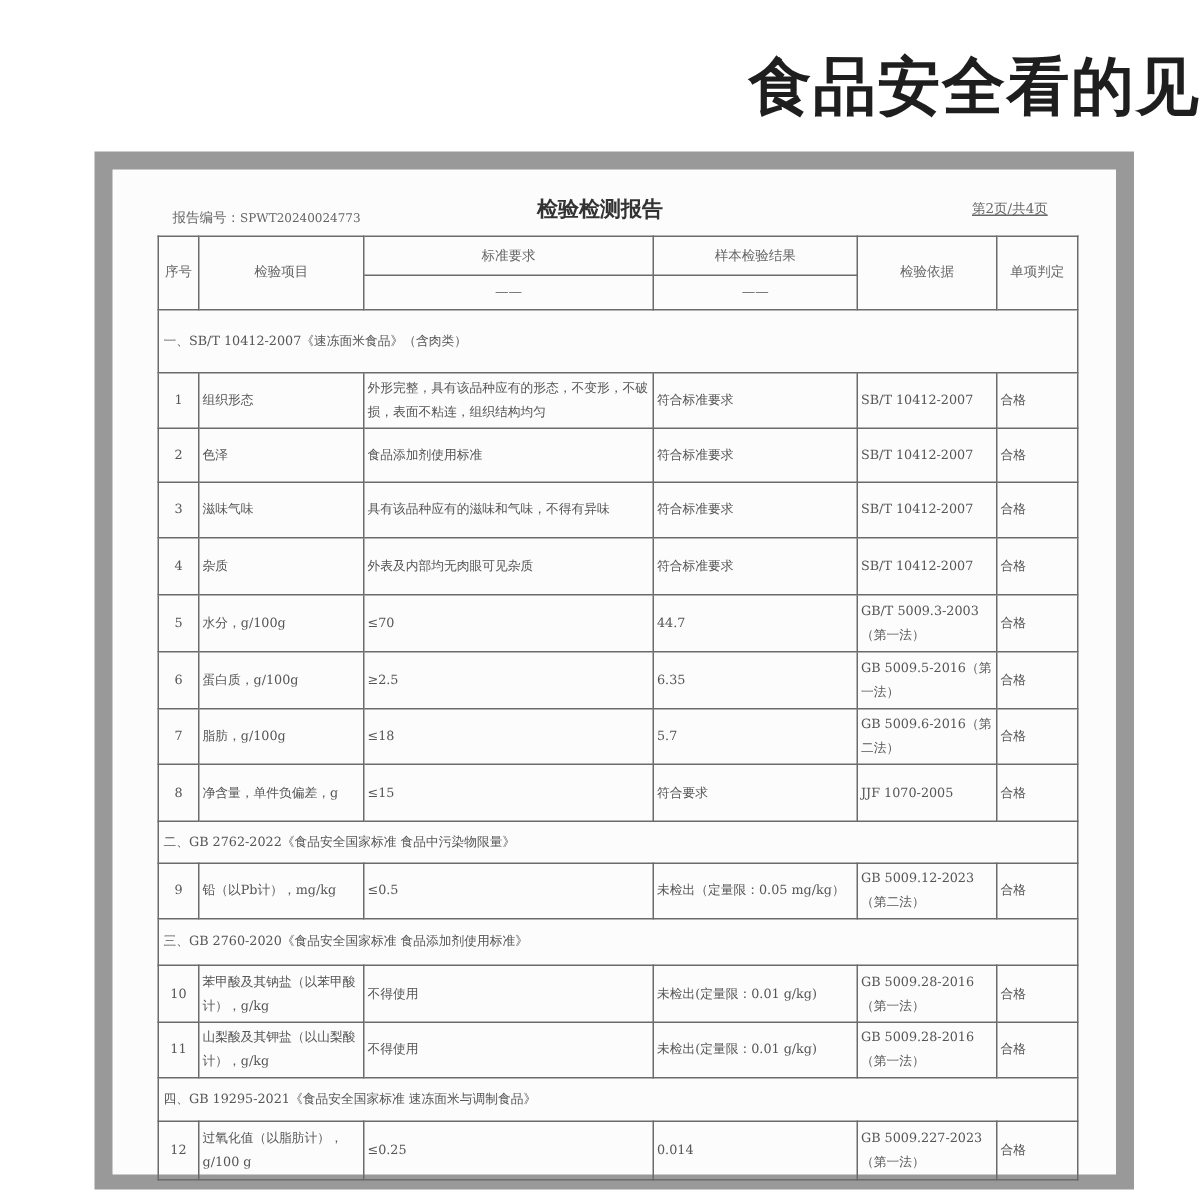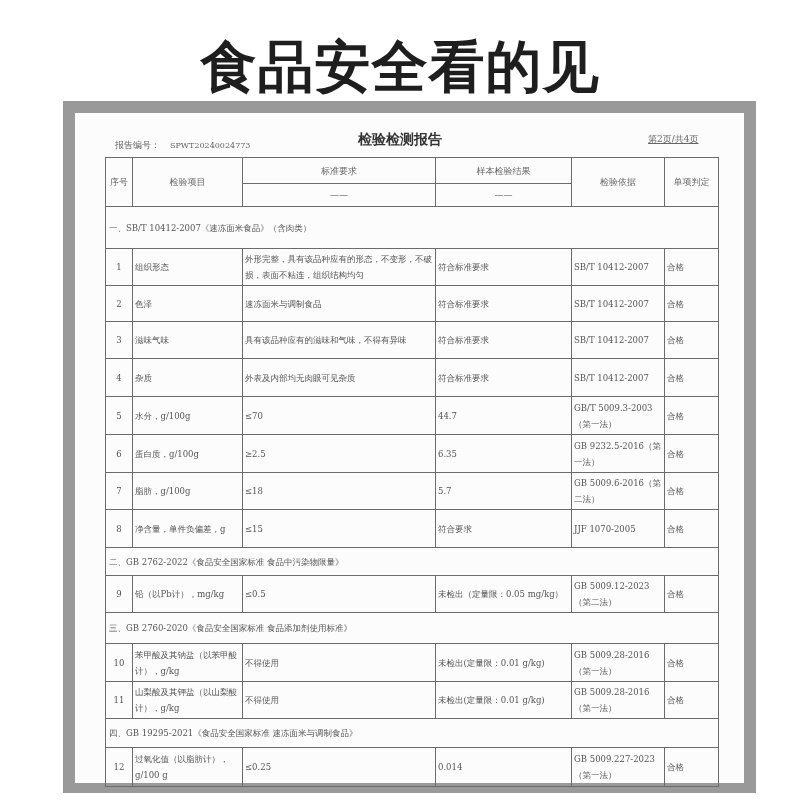--- a/index.html
+++ b/index.html
@@ -1,41 +1,41 @@
 <!DOCTYPE html>
 <html><head>
 <meta charset="utf-8">
 <style>
   * { box-sizing: border-box; margin: 0; padding: 0; }
   html, body { width: 800px; height: 800px; background: #ffffff; overflow: hidden; }
   body { position: relative; font-family: "DejaVu Serif", "Liberation Serif", serif; color: #4a4a4a; }
 
   .page-title {
-    position: absolute; left: 0; top: 30px; width: 800px; text-align: center;
+    position: absolute; left: 0; top: 30px; width: 800px; text-align: right;
     font-family: "DejaVu Sans", "Liberation Sans", sans-serif;
-    font-size: 56px; font-weight: bold; color: #1e1e1e; letter-spacing: 1px;
+    font-size: 42px; font-weight: bold; color: #1e1e1e; letter-spacing: 1px;
   }
 
   .frame {
     position: absolute; left: 63px; top: 101px; width: 693px; height: 692px;
     background: #999999;
   }
   .paper {
     position: absolute; left: 75px; top: 113px; width: 669px; height: 670px;
     background: #fcfcfc;
   }
 
   .report-title {
     position: absolute; left: 0; top: 120px; width: 800px; text-align: center;
     font-size: 14px; font-weight: bold; color: #333; margin-top: 11px;
   }
   .report-no {
     position: absolute; left: 115px; top: 139px; font-size: 9px; color: #666;
   }
-  .report-no .num { margin-left: 10px; font-size: 8px; }
+  .report-no .num { margin-left: 0; font-size: 8px; }
   .page-info {
     position: absolute; left: 648px; top: 133px; font-size: 9px; color: #666; text-decoration: underline;
   }
 
   table.report {
     position: absolute; left: 105px; top: 157px; width: 613px;
     border-collapse: collapse; table-layout: fixed;
     font-size: 8.5px; color: #555;
   }
   table.report td, table.report th {
@@ -94,21 +94,21 @@
       <td class="c-no">1</td>
       <td>组织形态</td>
       <td>外形完整，具有该品种应有的形态，不变形，不破损，表面不粘连，组织结构均匀</td>
       <td>符合标准要求</td>
       <td>SB/T 10412-2007</td>
       <td class="c-ver">合格</td>
     </tr>
     <tr style="height:36px">
       <td class="c-no">2</td>
       <td>色泽</td>
-      <td>速冻面米与调制食品</td>
+      <td>食品添加剂使用标准</td>
       <td>符合标准要求</td>
       <td>SB/T 10412-2007</td>
       <td class="c-ver">合格</td>
     </tr>
     <tr style="height:37px">
       <td class="c-no">3</td>
       <td>滋味气味</td>
       <td>具有该品种应有的滋味和气味，不得有异味</td>
       <td>符合标准要求</td>
       <td>SB/T 10412-2007</td>
@@ -128,21 +128,21 @@
       <td>≤70</td>
       <td>44.7</td>
       <td>GB/T 5009.3-2003（第一法）</td>
       <td class="c-ver">合格</td>
     </tr>
     <tr style="height:38px">
       <td class="c-no">6</td>
       <td>蛋白质，g/100g</td>
       <td>≥2.5</td>
       <td>6.35</td>
-      <td>GB 9232.5-2016（第一法）</td>
+      <td>GB 5009.5-2016（第一法）</td>
       <td class="c-ver">合格</td>
     </tr>
     <tr style="height:37px">
       <td class="c-no">7</td>
       <td>脂肪，g/100g</td>
       <td>≤18</td>
       <td>5.7</td>
       <td>GB 5009.6-2016（第二法）</td>
       <td class="c-ver">合格</td>
     </tr>

